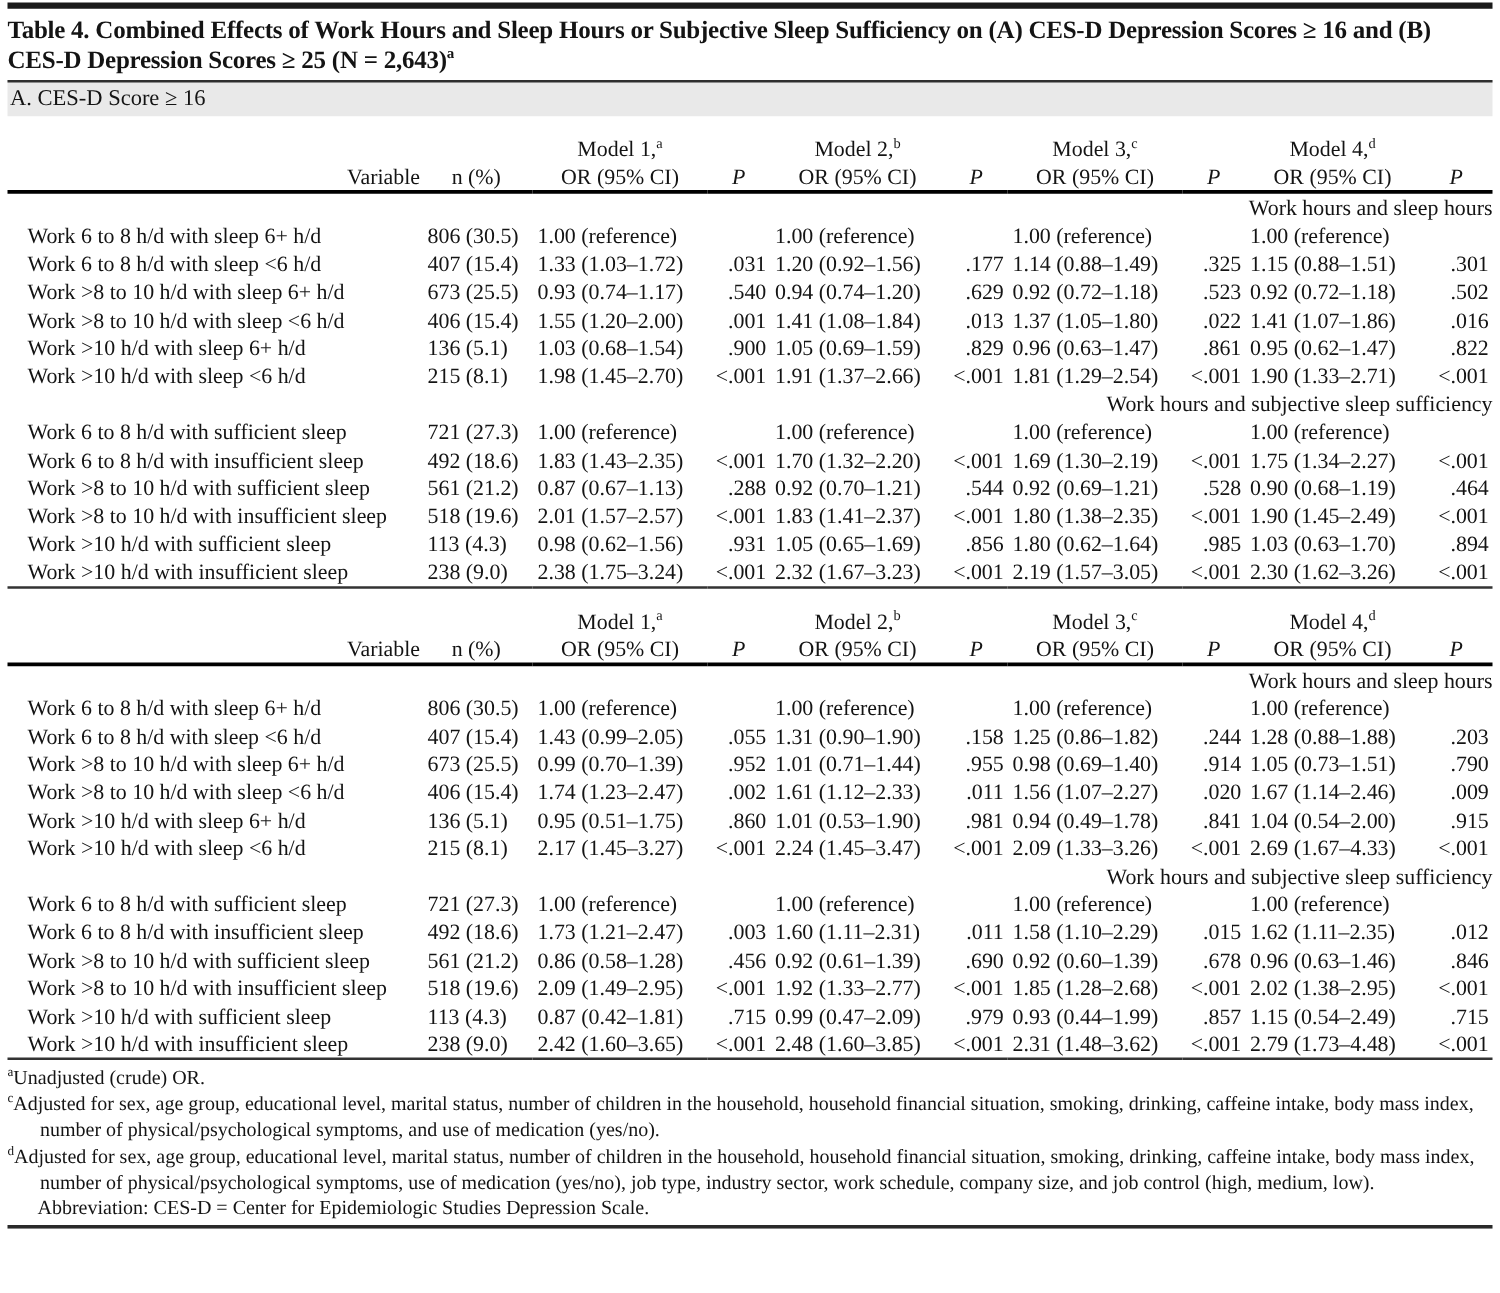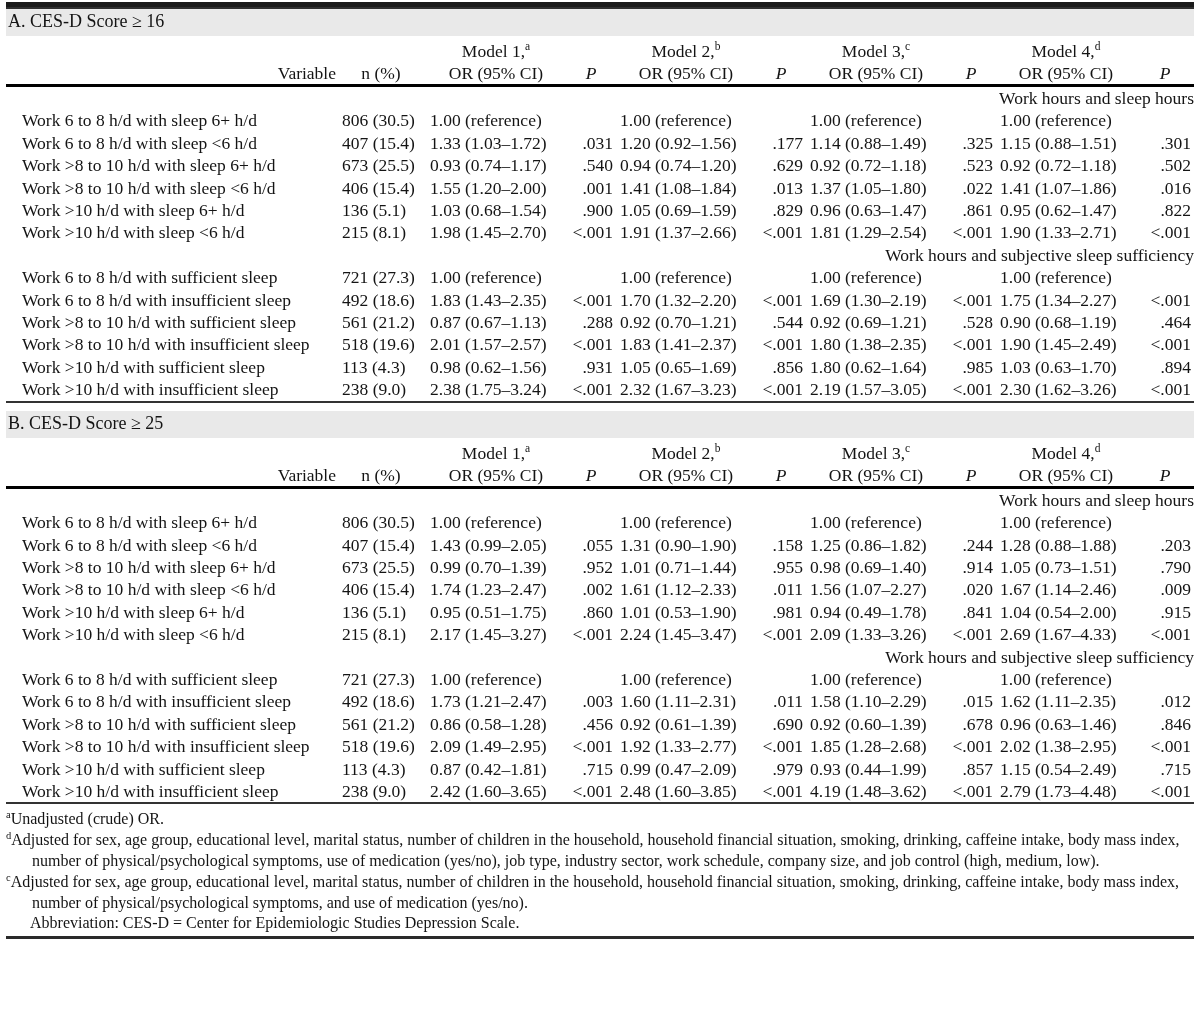--- a/index.html
+++ b/index.html
@@ -7,21 +7,21 @@
        -webkit-font-smoothing:antialiased;}
   .sheet{width:1188px;padding:0 6px;}
   .top-rule{height:5px;background:#1a1a1a;margin-top:2px;}
   .bottom-rule{height:3px;background:#2a2a2a;margin-top:2px;}
   .title{font-size:20px;font-weight:bold;line-height:24px;letter-spacing:-0.2px;
          padding:5px 0 4px 0;}
   .title sup{font-size:12px;line-height:0;}
   .band{background:#e9e9e9;border-top:2px solid #2f2f2f;font-size:18px;
         padding:2px 8px 4px 2px;height:21px;line-height:21px;}
   .band.second{border-top:none;margin-top:8px;}
-  table{border-collapse:collapse;table-layout:fixed;width:1188px;}
+  table{border-collapse:collapse;table-layout:fixed;width:1188px;margin-top:11px;}
   table.sec{border-bottom:2px solid #333;}
   thead{border-bottom:3px solid #000;}
   th{font-weight:normal;font-size:17.5px;padding:0;}
   .model-row th{text-align:center;vertical-align:bottom;padding-top:5px;line-height:21px;}
   .model-row sup{font-size:11.5px;line-height:0;}
   .label-row th{vertical-align:bottom;line-height:22px;}
   .label-row .h-var{text-align:right;}
   .label-row .h-n{text-align:center;}
   .label-row .h-or{}
   .label-row .h-p{text-align:center;font-style:italic;}
@@ -34,20 +34,21 @@
   .footnotes{padding-top:5px;font-size:16px;line-height:20.8px;}
   .fn{padding-left:26px;text-indent:-26px;}
   .fn.no-hang{padding-left:0;text-indent:0;margin-left:24px;}
   .fn sup{font-size:10.5px;line-height:0;}
 </style>
 </head>
 <body>
 
 <div class="sheet">
   <div class="top-rule"></div>
+  <div class="title"><span>Table 4. Combined Effects of Work Hours and Sleep Hours or Subjective Sleep Sufficiency on (A) CES-D Depression Scores ≥ 16 and (B) CES-D Depression Scores ≥ 25 (N = 2,643)</span><sup>a</sup></div>
   <div id="sections-root">
       <div class="band">A. CES-D Score ≥ 16</div>
       <table class="sec">
         <colgroup>
           <col style="width: 330px;">
           <col style="width: 90px;">
           <col style="width: 140px;">
           <col style="width: 50px;">
           <col style="width: 140px;">
           <col style="width: 50px;">
@@ -228,21 +229,20 @@
             <td class="c-p">&lt;.001</td>
             <td class="c-or">2.32 (1.67–3.23)</td>
             <td class="c-p">&lt;.001</td>
             <td class="c-or">2.19 (1.57–3.05)</td>
             <td class="c-p">&lt;.001</td>
             <td class="c-or">2.30 (1.62–3.26)</td>
             <td class="c-p">&lt;.001</td>
           </tr>
         </tbody>
       </table>
-      <div class="band second">B. CES-D Score ≥ 25</div>
       <table class="sec">
         <colgroup>
           <col style="width: 330px;">
           <col style="width: 90px;">
           <col style="width: 140px;">
           <col style="width: 50px;">
           <col style="width: 140px;">
           <col style="width: 50px;">
           <col style="width: 140px;">
           <col style="width: 50px;">
@@ -414,28 +414,28 @@
             <td class="c-or">1.15 (0.54–2.49)</td>
             <td class="c-p">.715</td>
           </tr>
           <tr>
             <td class="c-var">Work &gt;10 h/d with insufficient sleep</td>
             <td class="c-n">238 (9.0)</td>
             <td class="c-or">2.42 (1.60–3.65)</td>
             <td class="c-p">&lt;.001</td>
             <td class="c-or">2.48 (1.60–3.85)</td>
             <td class="c-p">&lt;.001</td>
-            <td class="c-or">4.19 (1.48–3.62)</td>
+            <td class="c-or">2.31 (1.48–3.62)</td>
             <td class="c-p">&lt;.001</td>
             <td class="c-or">2.79 (1.73–4.48)</td>
             <td class="c-p">&lt;.001</td>
           </tr>
         </tbody>
       </table>
     </div>
   <div class="footnotes" id="footnotes-root">
       <div class="fn"><sup>a</sup>Unadjusted (crude) OR.</div>
+      <div class="fn"><sup>c</sup>Adjusted for sex, age group, educational level, marital status, number of children in the household, household financial situation, smoking, drinking, caffeine intake, body mass index, number of physical/psychological symptoms, and use of medication (yes/no).</div>
       <div class="fn"><sup>d</sup>Adjusted for sex, age group, educational level, marital status, number of children in the household, household financial situation, smoking, drinking, caffeine intake, body mass index, number of physical/psychological symptoms, use of medication (yes/no), job type, industry sector, work schedule, company size, and job control (high, medium, low).</div>
-      <div class="fn"><sup>c</sup>Adjusted for sex, age group, educational level, marital status, number of children in the household, household financial situation, smoking, drinking, caffeine intake, body mass index, number of physical/psychological symptoms, and use of medication (yes/no).</div>
       <div class="fn no-hang">Abbreviation: CES-D = Center for Epidemiologic Studies Depression Scale.</div>
     </div>
   <div class="bottom-rule"></div>
 </div>
 
 </body></html>

